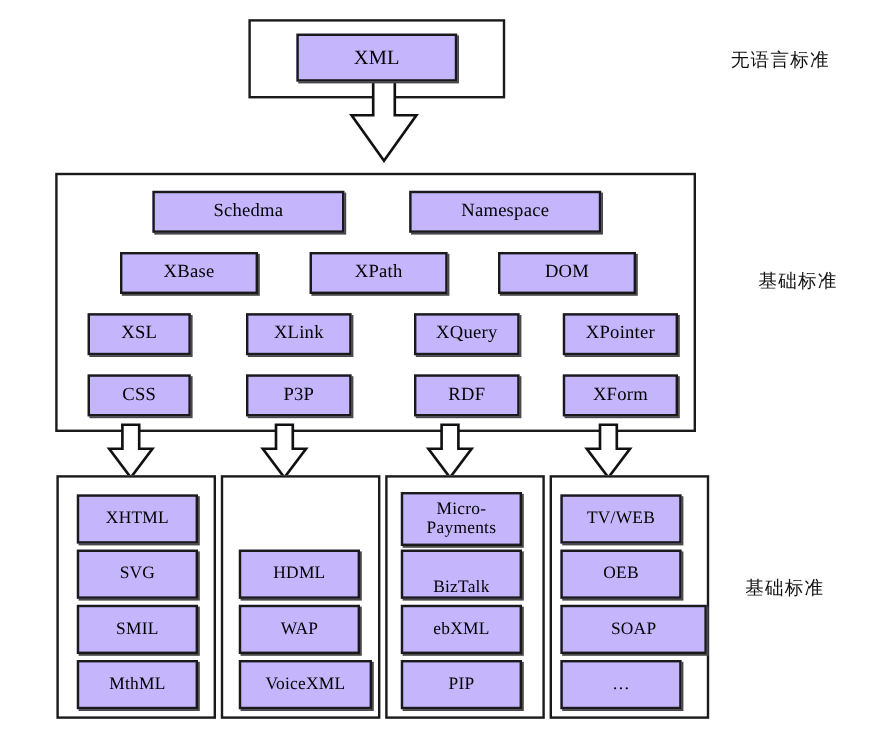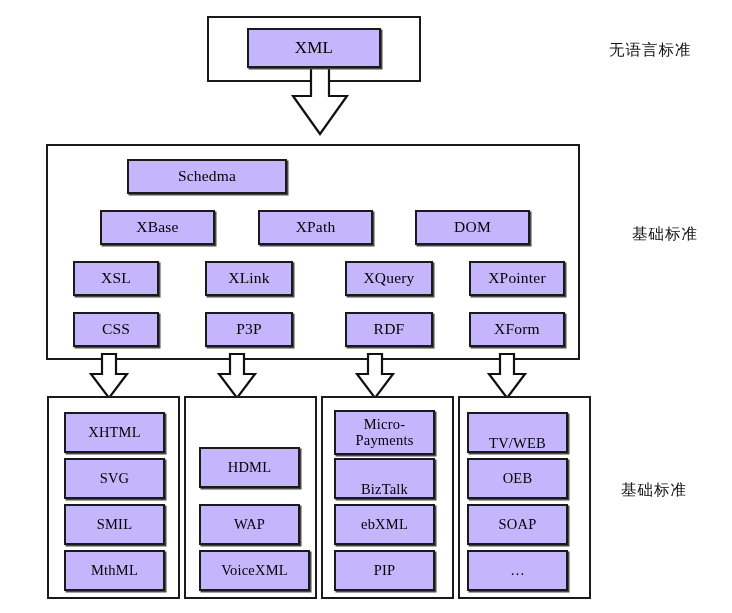--- a/index.html
+++ b/index.html
@@ -83,20 +83,23 @@
 
   <div class="abs side-label" style="left:609px; top:40px;">
     <span>无语言标准</span>
   </div>
 
   <div class="abs frame" style="left:46px; top:144px; width:534px; height:216px;"></div>
 
   <div class="abs cell" style="left:127px; top:159px; width:160px; height:35px;">
     <span class="cell-label">Schedma</span>
   </div>
+  <div class="abs cell" style="left:341px; top:159px; width:160px; height:35px;">
+    <span class="cell-label">Namespace</span>
+  </div>
 
   <div class="abs cell" style="left:258px; top:210px; width:115px; height:35px;">
     <span class="cell-label">XPath</span>
   </div>
   <div class="abs cell" style="left:100px; top:210px; width:115px; height:35px;">
     <span class="cell-label">XBase</span>
   </div>
   <div class="abs cell" style="left:415px; top:210px; width:115px; height:35px;">
     <span class="cell-label">DOM</span>
   </div>
@@ -160,21 +163,21 @@
     <span class="cell-label">SVG</span>
   </div>
   <div class="abs cell small" style="left:64px; top:504px; width:101px; height:41px;">
     <span class="cell-label">SMIL</span>
   </div>
   <div class="abs cell small" style="left:64px; top:550px; width:101px; height:41px;">
     <span class="cell-label">MthML</span>
   </div>
 
   <div class="abs frame" style="left:184px; top:396px; width:133px; height:203px;"></div>
-  <div class="abs cell small" style="left:199px; top:447px; width:101px; height:41px;">
+  <div class="abs cell small" style="left:199px; top:458px; width:101px; height:41px;">
     <span class="cell-label">HDML</span>
   </div>
   <div class="abs cell small" style="left:199px; top:504px; width:101px; height:41px;">
     <span class="cell-label">WAP</span>
   </div>
   <div class="abs cell small" style="left:199px; top:550px; width:111px; height:41px;">
     <span class="cell-label">VoiceXML</span>
   </div>
 
   <div class="abs frame" style="left:321px; top:396px; width:133px; height:203px;"></div>
@@ -186,27 +189,27 @@
     <span class="cell-label">BizTalk</span>
   </div>
   <div class="abs cell small" style="left:334px; top:504px; width:101px; height:41px;">
     <span class="cell-label">ebXML</span>
   </div>
   <div class="abs cell small" style="left:334px; top:550px; width:101px; height:41px;">
     <span class="cell-label">PIP</span>
   </div>
 
   <div class="abs frame" style="left:458px; top:396px; width:133px; height:203px;"></div>
-  <div class="abs cell small" style="left:467px; top:412px; width:101px; height:41px;align-items:flex-end;">
+  <div class="abs cell small" style="left:467px; top:412px; width:101px; height:41px;">
     <span class="cell-label">TV/WEB</span>
   </div>
   <div class="abs cell small" style="left:467px; top:458px; width:101px; height:41px;">
     <span class="cell-label">OEB</span>
   </div>
-  <div class="abs cell small" style="left:467px; top:504px; width:101px; height:41px;">
+  <div class="abs cell small" style="left:467px; top:504px; width:122px; height:41px;">
     <span class="cell-label">SOAP</span>
   </div>
   <div class="abs cell small" style="left:467px; top:550px; width:101px; height:41px;">
     <span class="cell-label">…</span>
   </div>
 
   <div class="abs side-label" style="left:621px; top:480px;">
     <span>基础标准</span>
   </div>
 

